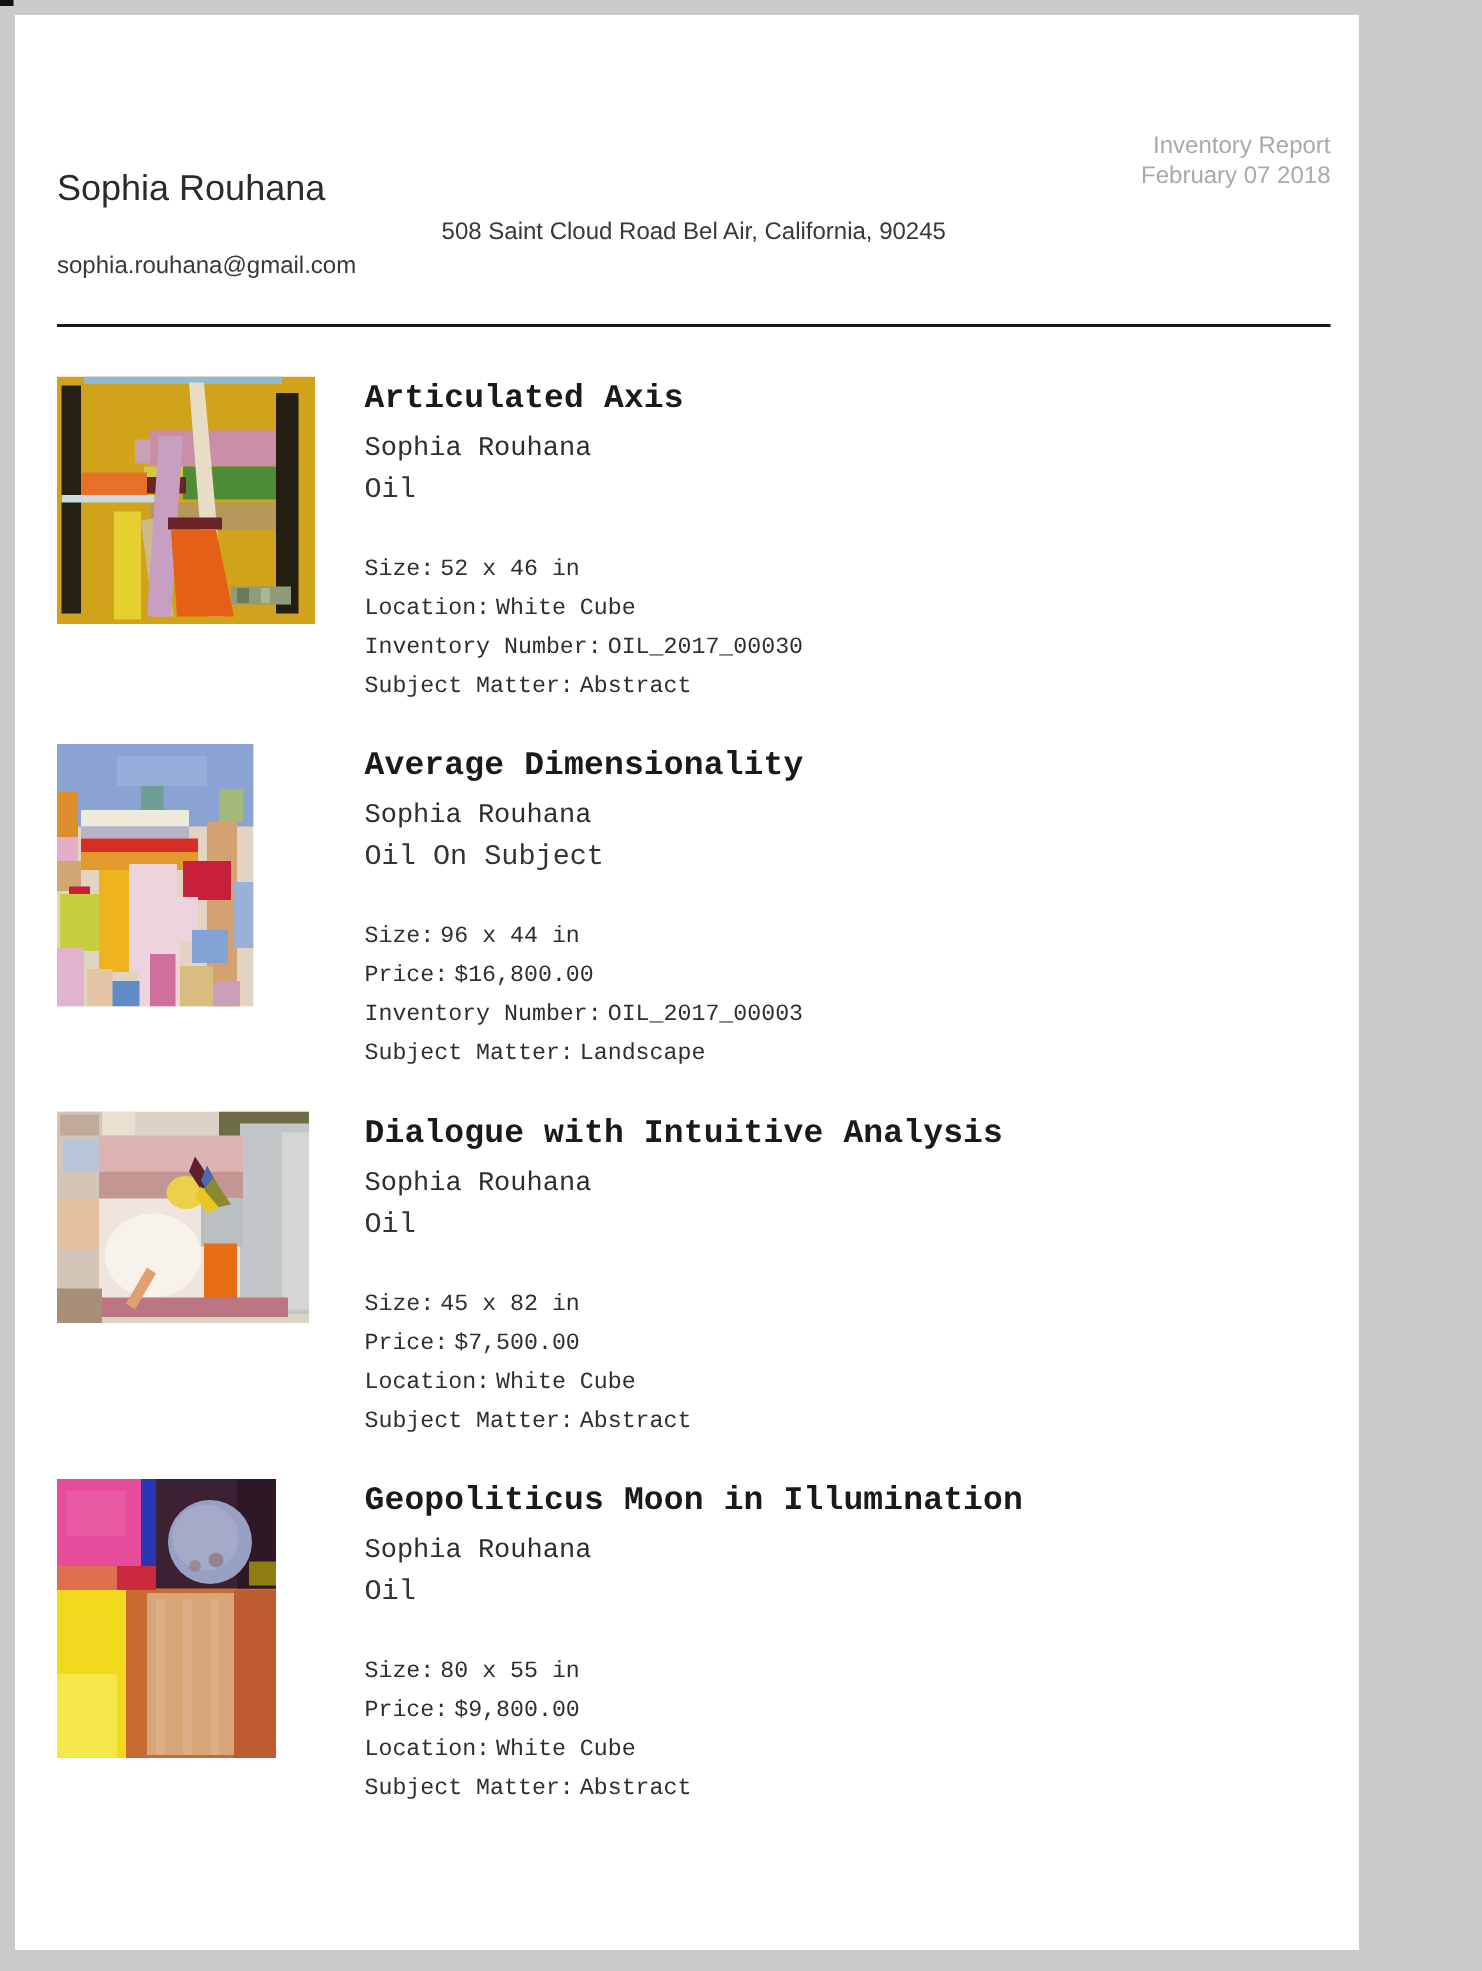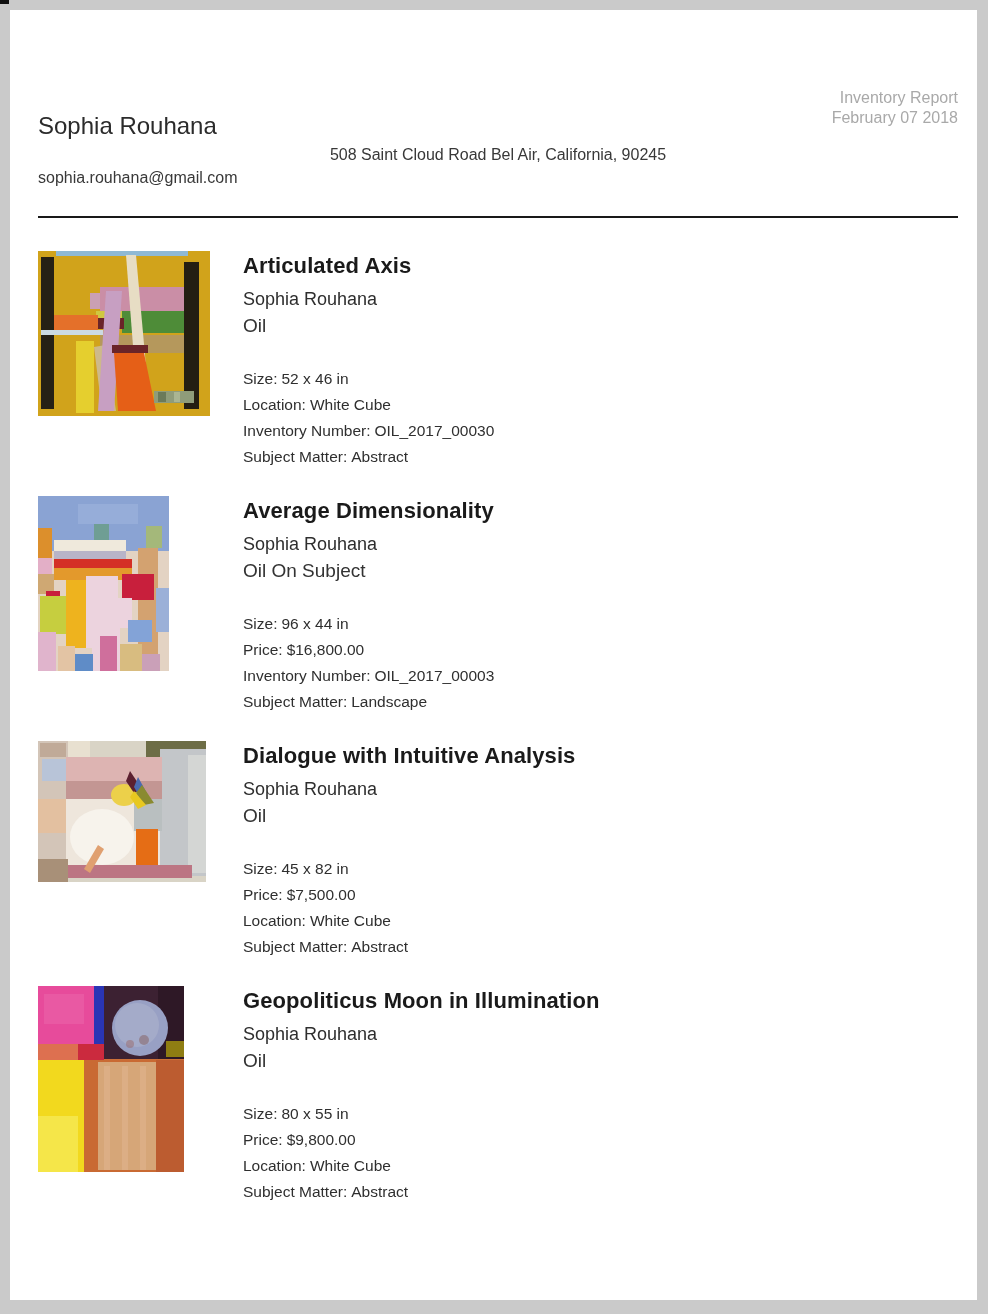--- a/index.html
+++ b/index.html
@@ -5,41 +5,41 @@
   html,body{margin:0;padding:0;}
   body{
     width:988px;height:1314px;
     background:#cacaca;
     font-family:"Liberation Sans","DejaVu Sans",sans-serif;
     position:relative;
     overflow:hidden;
   }
   .corner-mark{position:absolute;left:0;top:0;width:9px;height:4px;background:#111;}
   .paper{
-    position:absolute;left:10px;top:10px;width:967px;height:1290px;
+    position:absolute;left:10px;top:10px;width:896px;height:1290px;
     background:#ffffff;
     box-sizing:border-box;
     padding:0 19px 0 28px;
   }
   
   .report-meta{
     position:absolute;top:78px;right:19px;
     text-align:right;color:#a9a9a9;
     font-size:16px;line-height:20px;
   }
   .artist-block{margin-top:101px;color:#2d2d2d;}
   .artist-name{font-size:24px;line-height:29px;font-weight:400;color:#2b2b2b;}
   .artist-address,.artist-email{font-size:16px;line-height:23px;color:#383838;}
   .artist-address{margin-top:3px;text-align:center;}
   hr.rule{border:none;border-top:2px solid #191919;margin:27px 0 0 0;}
   
   .items{margin-top:33px;}
   .item{display:flex;margin-bottom:26px;}
   .thumb-col{width:205px;flex:0 0 205px;}
-  .text-col{flex:1;min-width:0;}
+  .text-col{flex:1;min-width:0;font-family:Liberation Mono, monospace;}
   .item-title{font-size:22px;line-height:30px;font-weight:700;color:#1a1a1a;letter-spacing:.1px;}
   .item-artist{font-size:18px;line-height:27px;margin-top:5px;color:#2e2e2e;}
   .item-medium{font-size:19px;line-height:26px;color:#333;}
   .meta-block{margin-top:27px;}
   .meta-line{font-size:15.5px;line-height:26px;color:#2f2f2f;}
   .meta-line .mv{margin-left:4px;}
   
   .art{display:block;}
 </style>
 </head>

